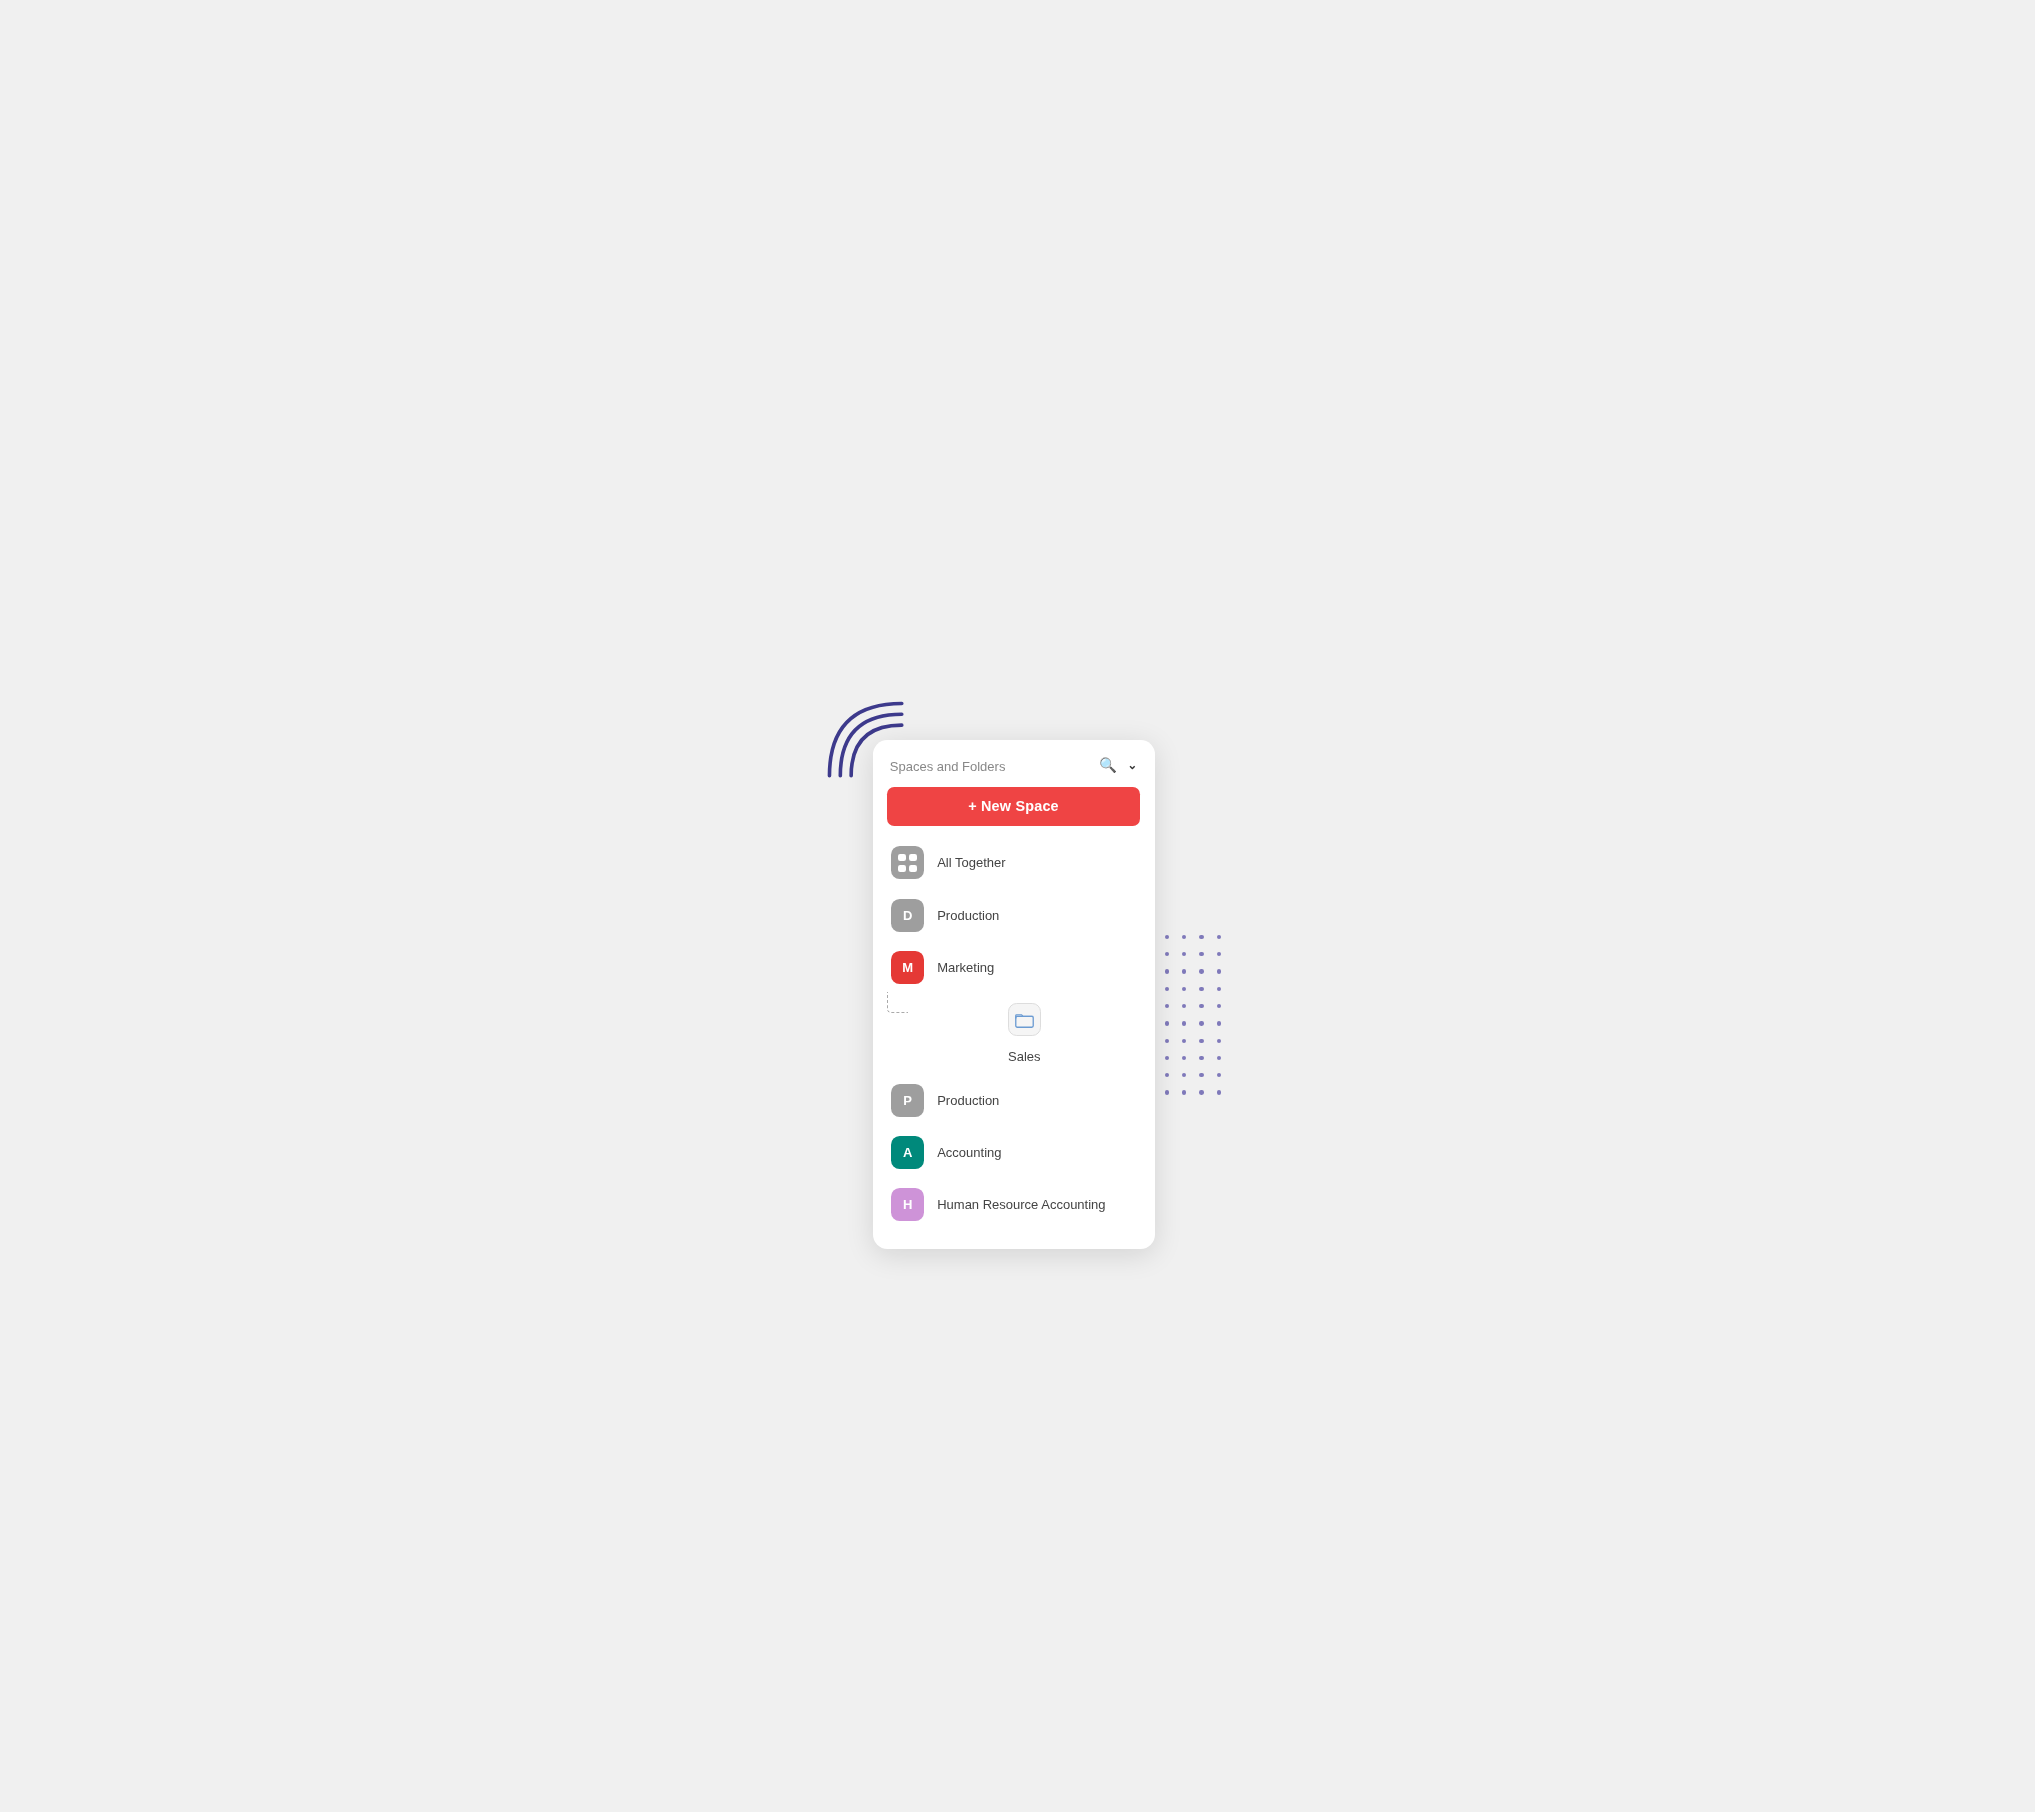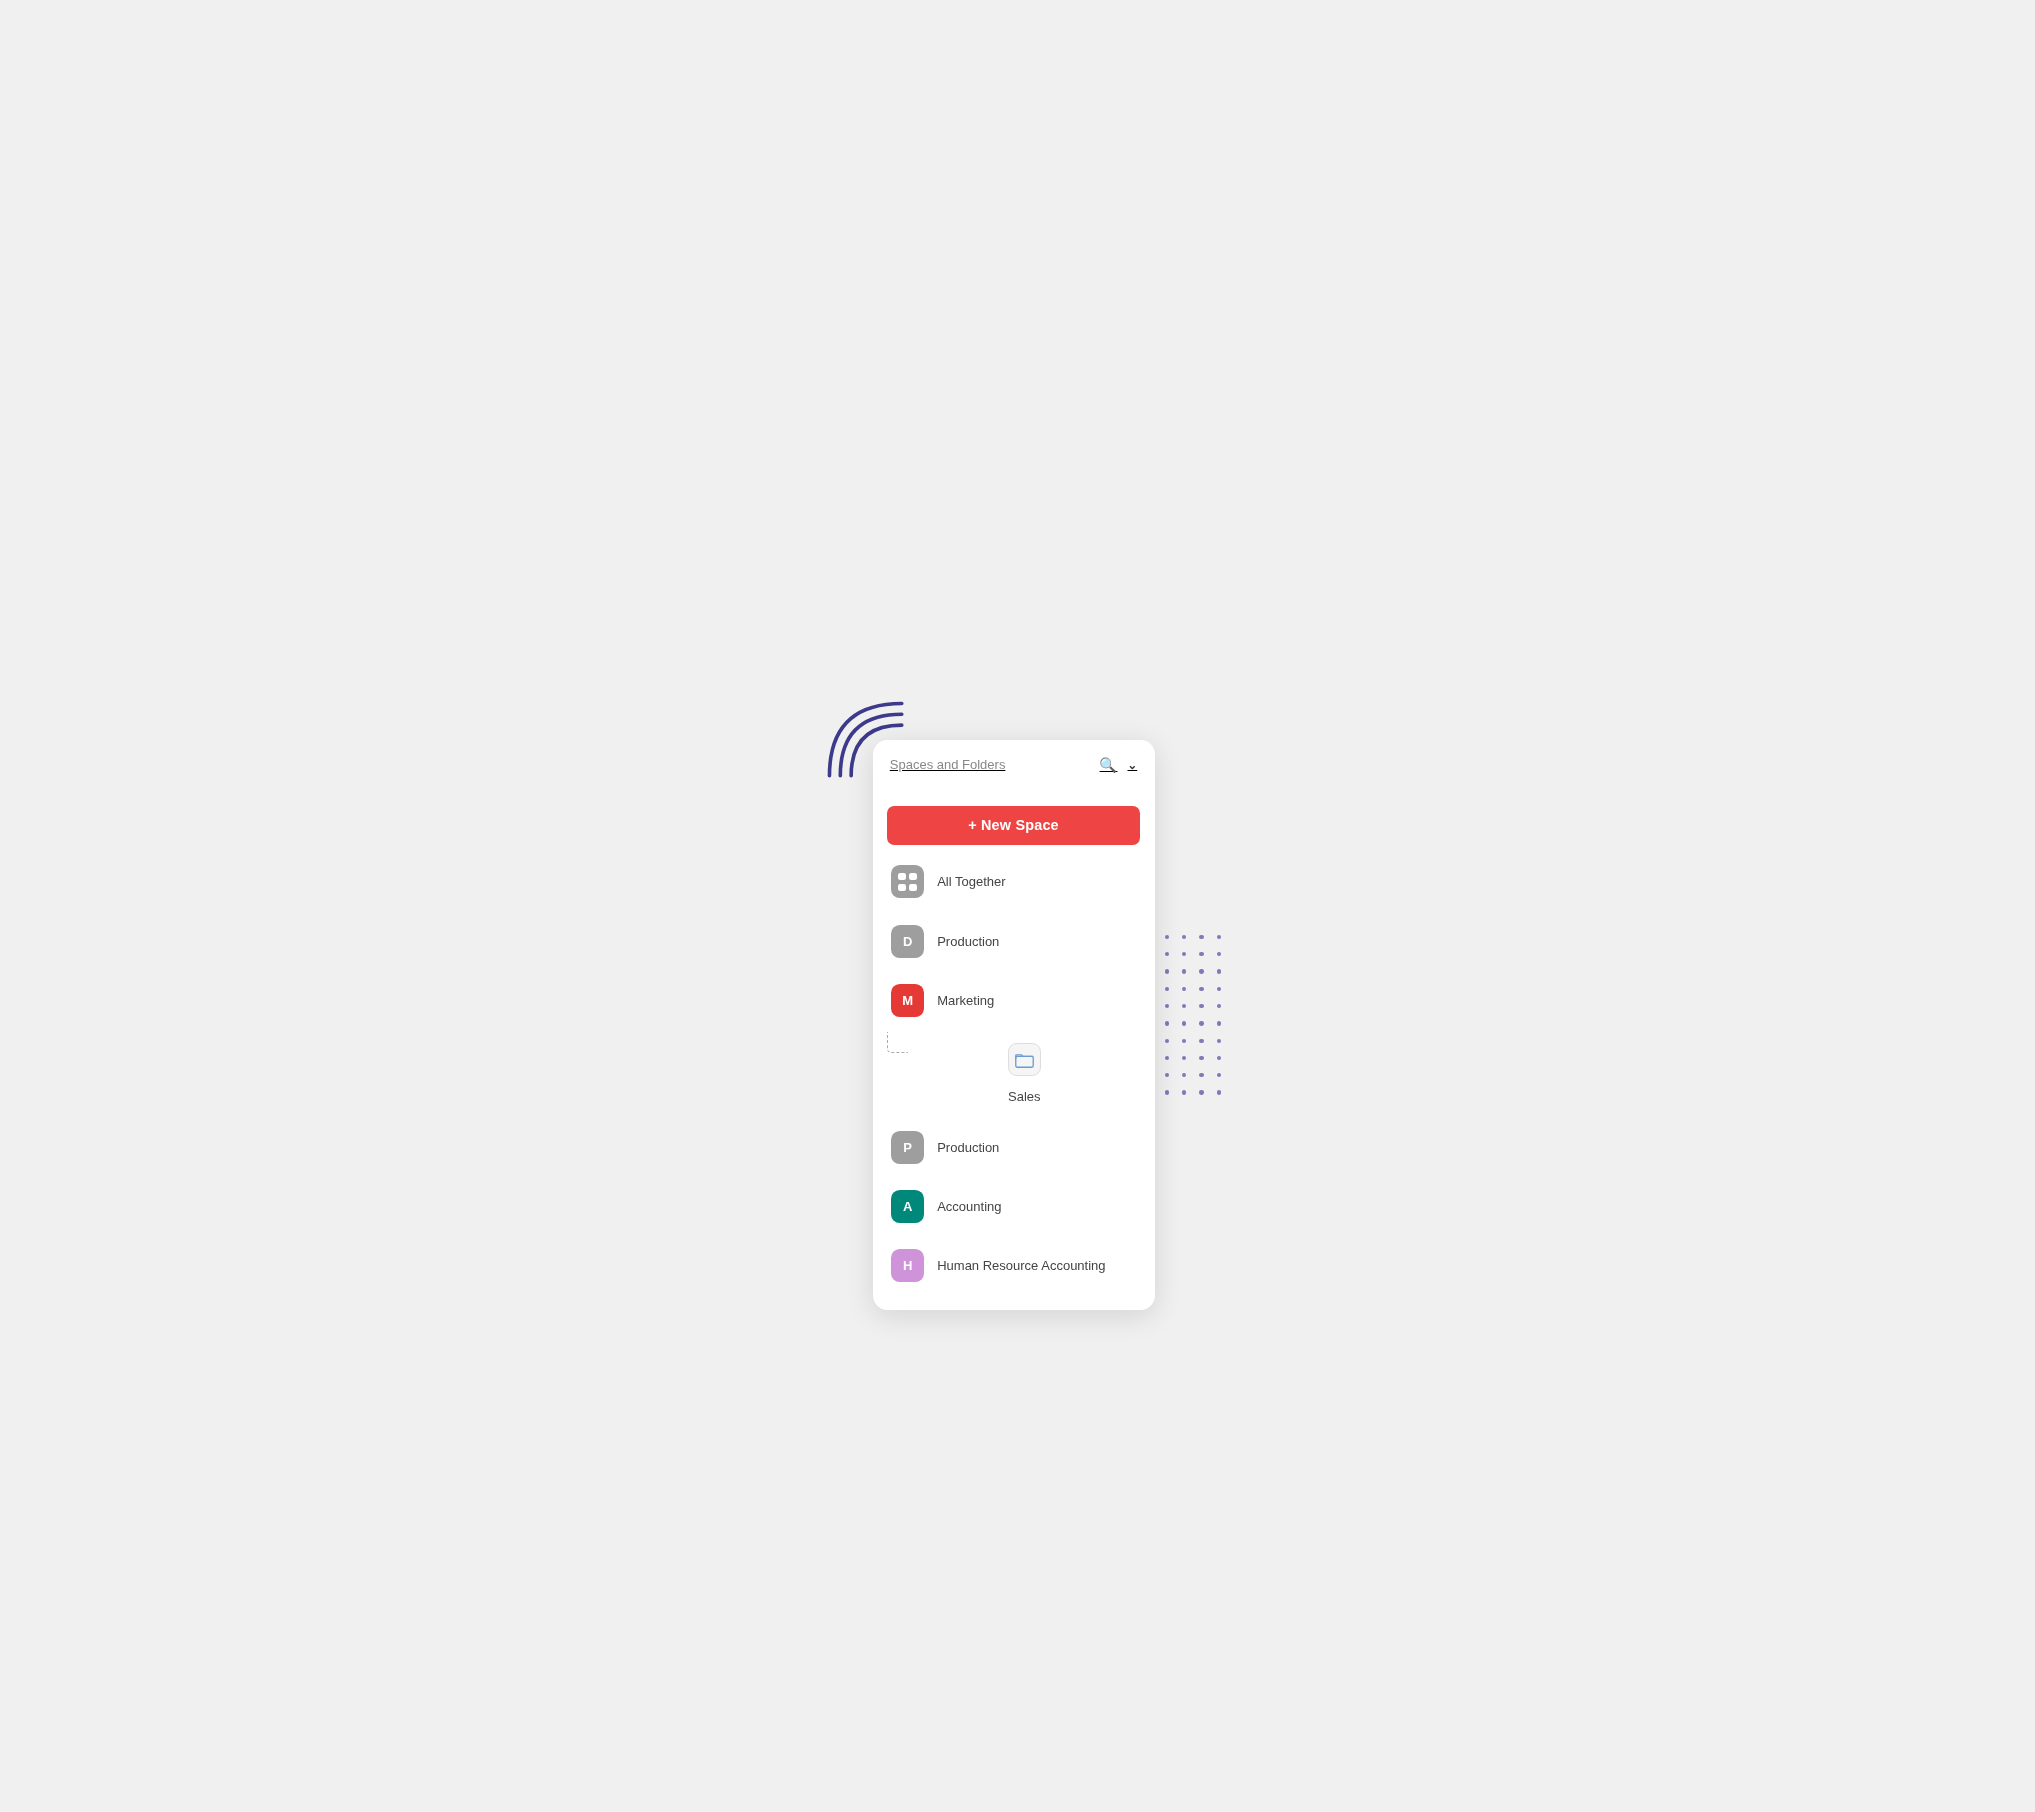--- a/index.html
+++ b/index.html
@@ -63,25 +63,24 @@
       background: #ffffff;
       border-radius: 14.4px;
       box-shadow: 0 5.8px 29px rgba(0,0,0,0.12);
       padding: 17.3px 14.4px 20px 14.4px;
       z-index: 2;
     }
 
     
     .panel-header {
       display: flex;
-      align-items: flex-start;
+      align-items: flex-end;
       justify-content: space-between;
-      margin-bottom: 32px;
+      margin-bottom: 13px;
       padding: 0 2.9px;
-      text-decoration: underline;
     }
 
     .panel-title {
       font-size: 13px;
       color: #888;
       font-weight: 400;
     }
 
     .header-icons {
       display: flex;
@@ -108,21 +107,21 @@
       font-weight: 600;
       cursor: pointer;
       margin-bottom: 13px;
       letter-spacing: 0.2px;
     }
 
     
     .space-list {
       display: flex;
       flex-direction: column;
-      gap: 12px;
+      gap: 5px;
     }
 
     .space-item {
       display: flex;
       align-items: center;
       gap: 13px;
       padding: 7.2px 4.3px;
       border-radius: 5.8px;
       cursor: pointer;
       position: relative;

